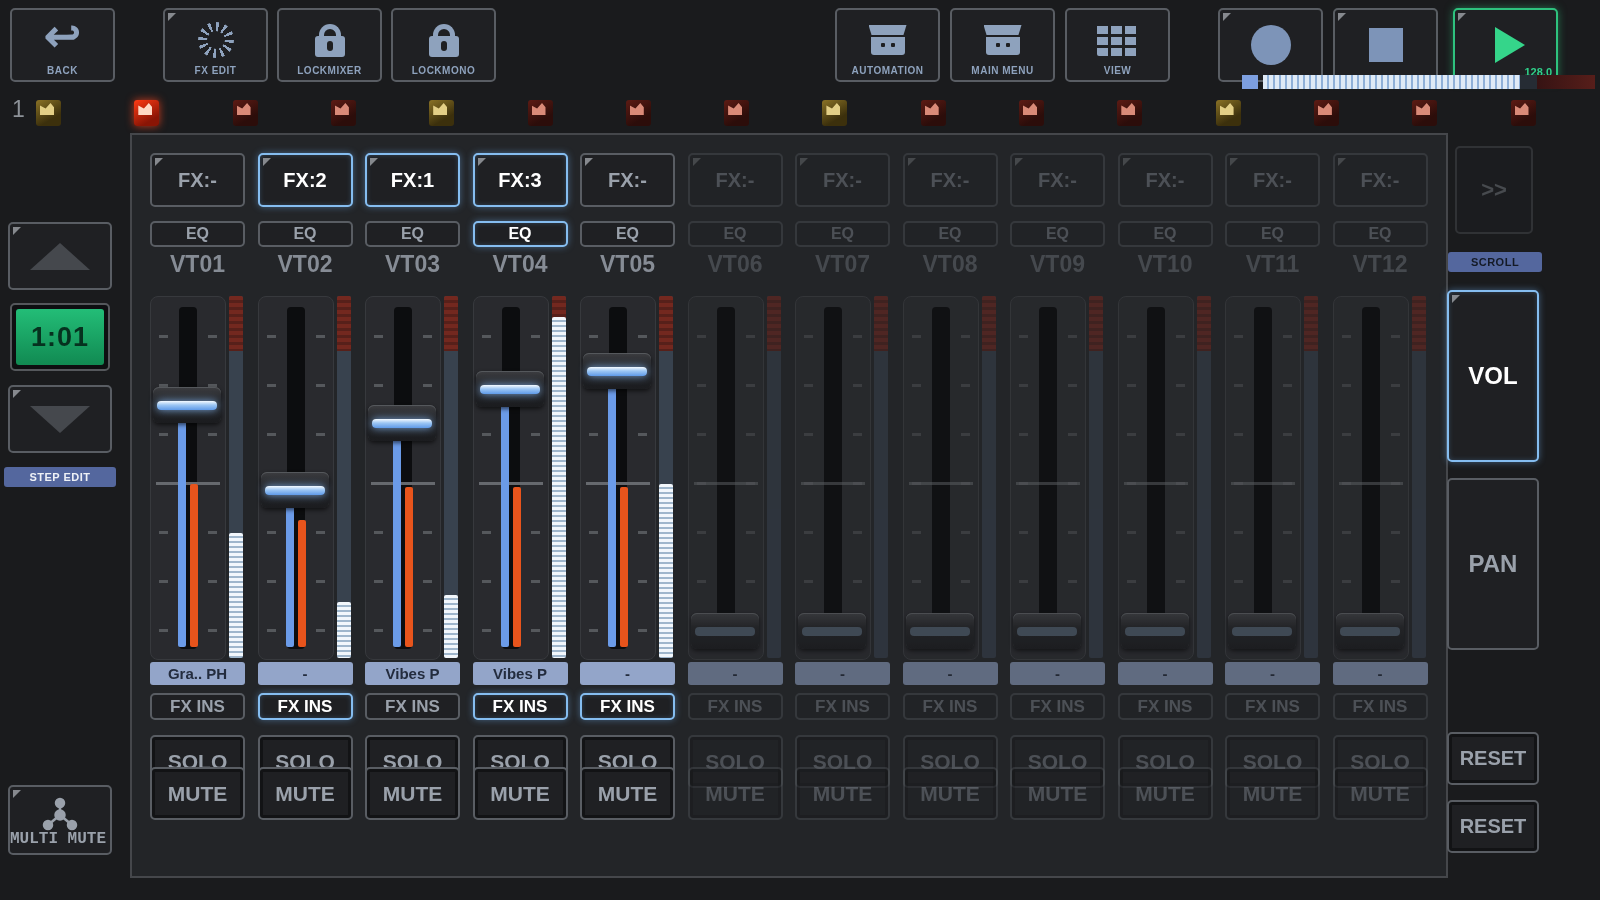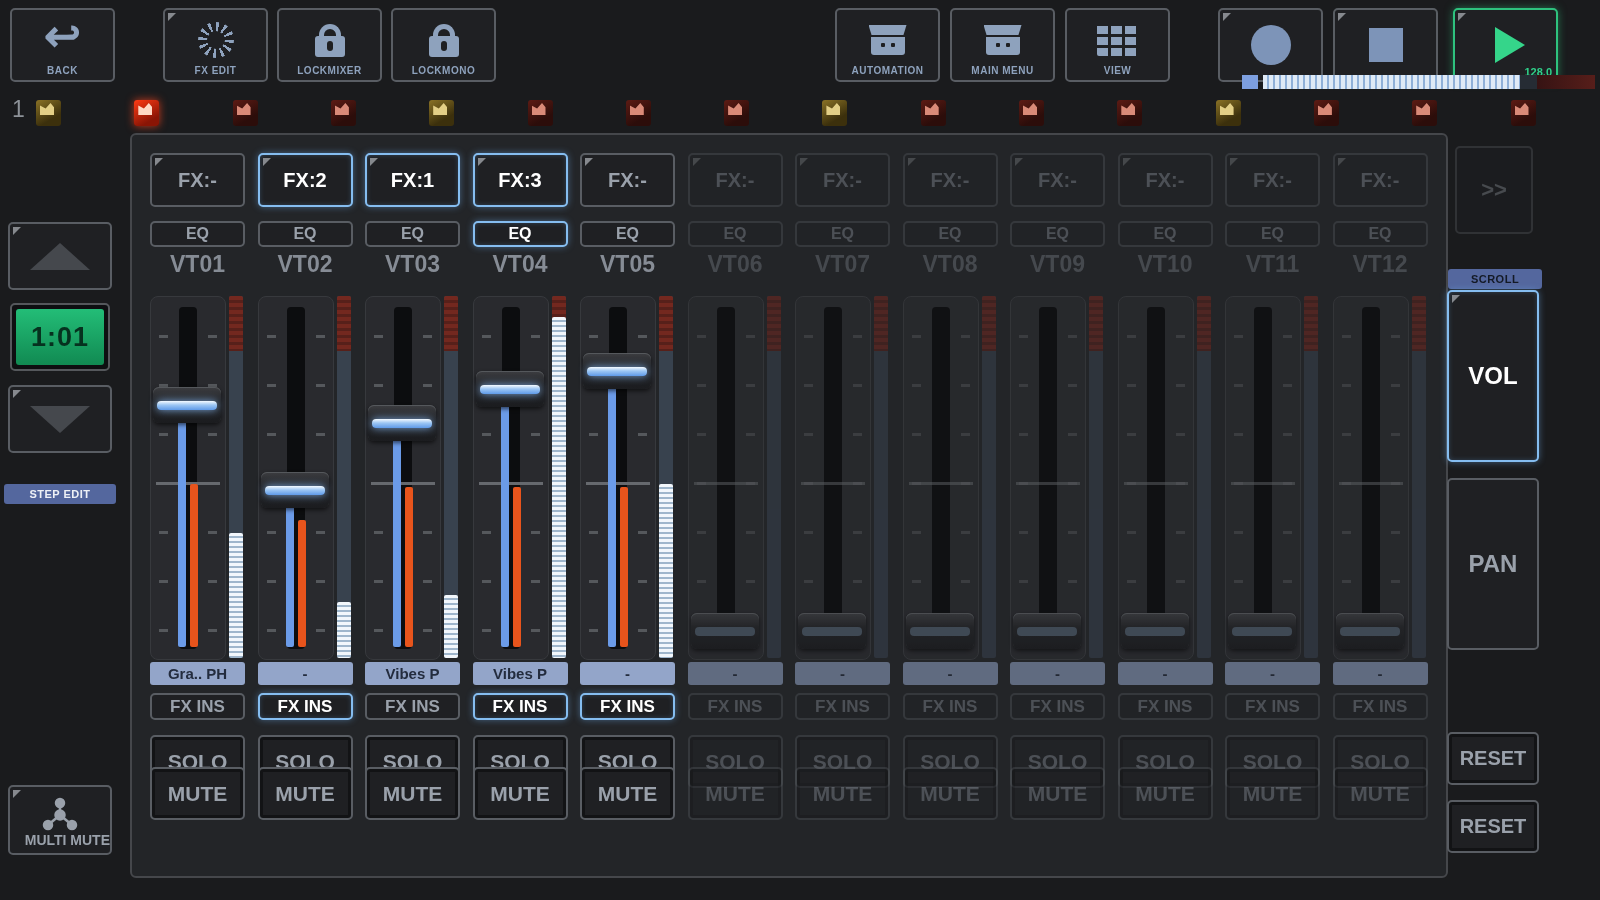--- a/index.html
+++ b/index.html
@@ -67,25 +67,25 @@
   .side-label{font-size:13px;text-align:center;white-space:pre-line;line-height:16px;color:#9aa1ab;}
   .tri-up{width:0;height:0;border-left:30px solid transparent;border-right:30px solid transparent;
        border-bottom:27px solid #45484d;}
   .tri-down{width:0;height:0;border-left:30px solid transparent;border-right:30px solid transparent;
        border-top:27px solid #45484d;}
   .pos-wrap{left:10px;top:303px;width:100px;height:68px;background:#0e0f11;
        border:2px solid #55585c;border-radius:5px;padding:4px;}
   .pos-inner{width:100%;height:100%;border-radius:3px;display:flex;align-items:center;justify-content:center;
        background:linear-gradient(180deg,#23bd77,#118a52);color:#06321f;font-size:27px;letter-spacing:1px;}
   .pill{background:#54679e;border-radius:3px;display:flex;align-items:center;justify-content:center;
-       font-size:11px;letter-spacing:.5px;margin-top:17px;}
-  .mm-label{position:absolute;bottom:5px;width:100%;text-align:right;font-size:14px;color:#9aa1ab;}
+       font-size:11px;letter-spacing:.5px;}
+  .mm-label{position:absolute;bottom:5px;width:100%;text-align:left;font-size:16px;color:#9aa1ab;font-family:Liberation Mono, monospace;}
   
   .panel{left:130px;top:133px;width:1318px;height:745px;background:#232528;
-       border:2px solid #45474b;border-radius:6px;}
+       border:2px solid #45474b;border-radius:0;}
   .strip{position:absolute;top:0;width:95px;height:745px;}
   .strip .fx-btn{top:18px;left:0;right:0;height:54px;font-size:20px;}
   .strip .eq-btn{top:86px;left:0;right:0;height:26px;font-size:16px;}
   .vt-label{position:absolute;top:116px;left:0;right:0;height:30px;text-align:center;
        font-size:23px;color:#868c95;}
   .fader-box{position:absolute;top:161px;left:0;right:0;height:362px;}
   .fader-panel{position:absolute;left:0;top:0;width:74px;height:362px;background:#292a2e;
        border:1px solid #37393d;border-radius:8px;}
   .slot{position:absolute;left:50%;transform:translateX(-50%);width:18px;top:10px;bottom:10px;
        background:#0c0d0f;border-radius:4px;}

